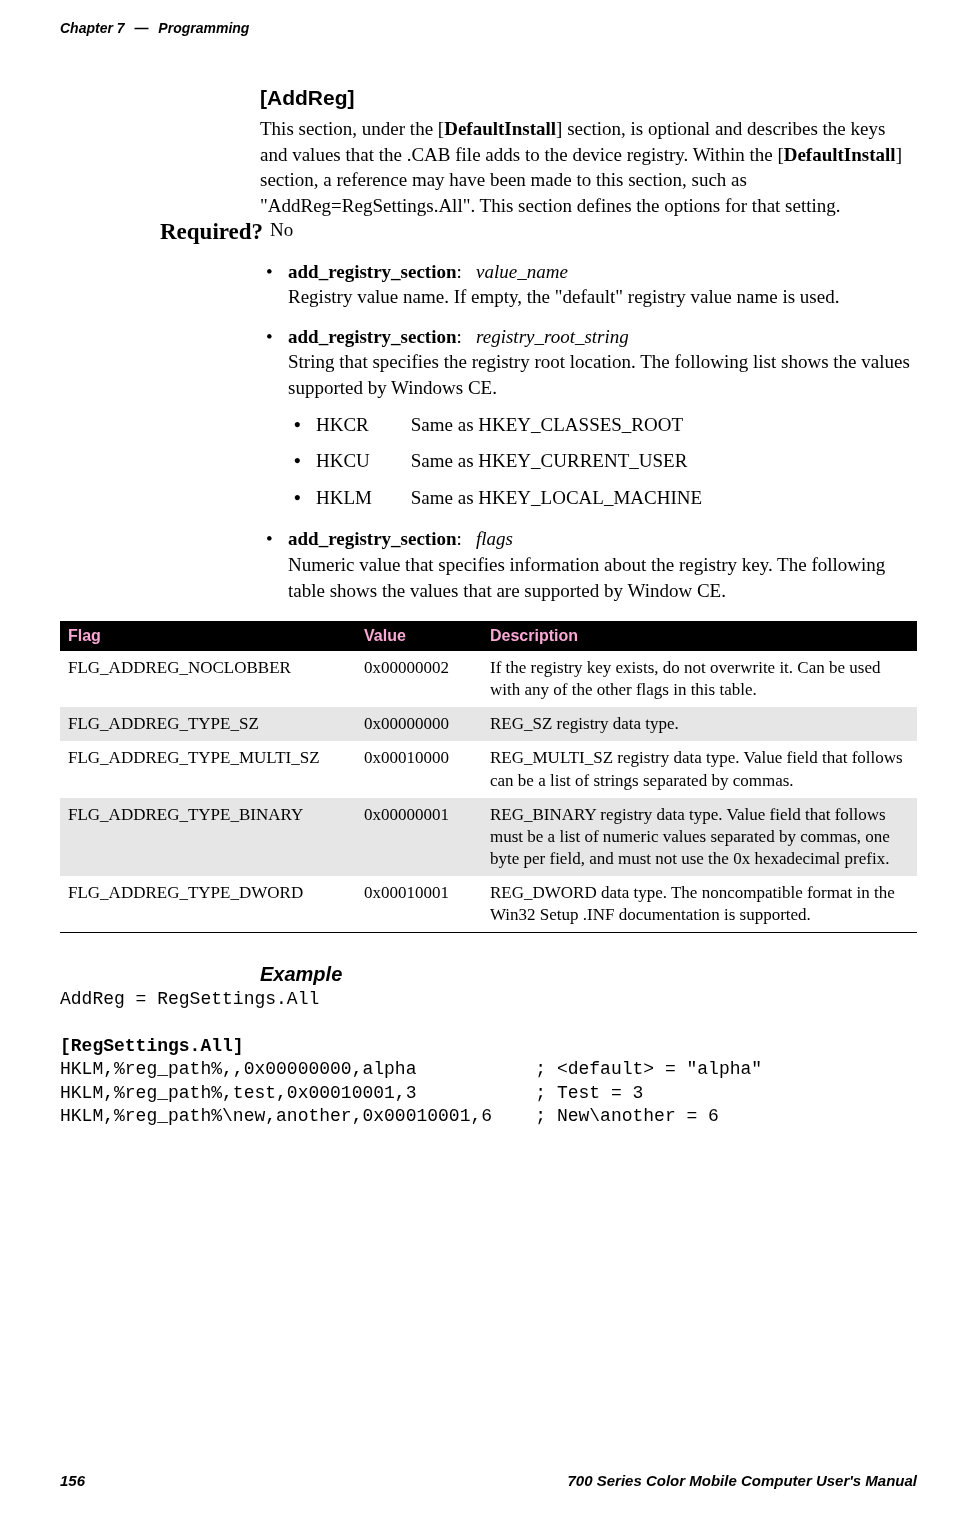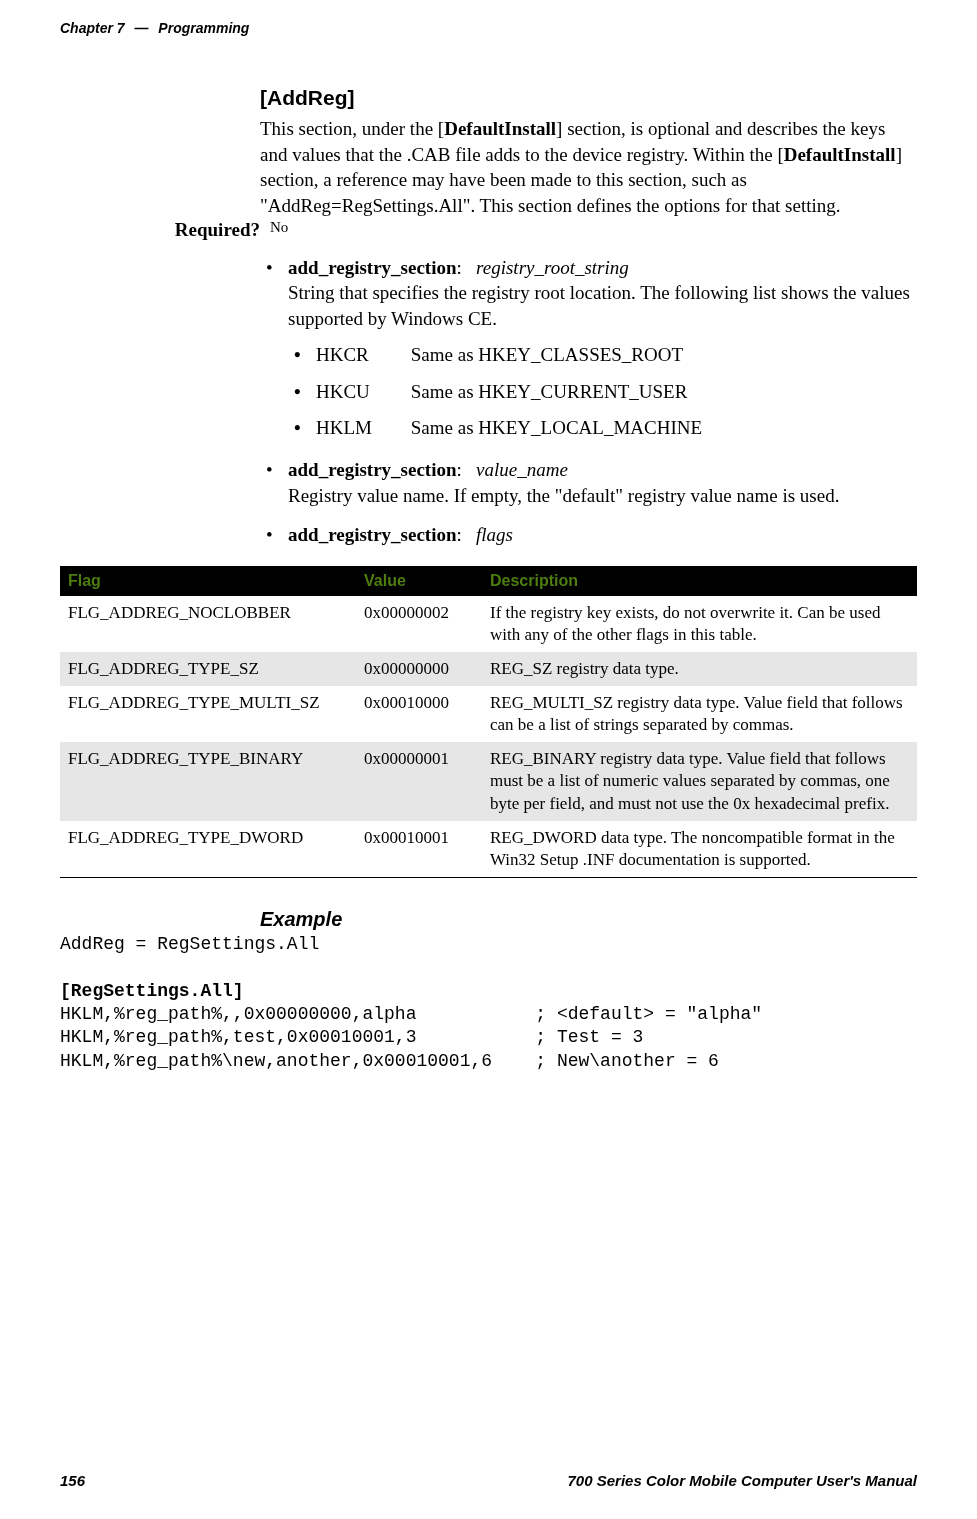--- a/index.html
+++ b/index.html
@@ -45,25 +45,25 @@
   .required-row {
     display: flex;
     align-items: flex-start;
     margin-bottom: 14px;
     margin-left: -100px;
   }
   .required-label {
     width: 100px;
     text-align: right;
     font-weight: bold;
-    font-size: 19px;
+    font-size: 23px;
     padding-right: 10px;
   }
   .required-value {
-    font-size: 15px;
+    font-size: 19px;
   }
   ul.bullets {
     list-style: none;
     padding: 0;
     margin: 0 0 10px 0;
   }
   ul.bullets > li {
     position: relative;
     padding-left: 28px;
     font-size: 19px;
@@ -105,21 +105,21 @@
   .italic { font-style: italic; }
   table.flags {
     width: 100%;
     border-collapse: collapse;
     font-size: 17px;
     margin-top: 18px;
     margin-bottom: 30px;
   }
   table.flags th {
     background: #000;
-    color: #4d7c0f;
+    color: #f9a8d4;
     text-align: left;
     font-family: Verdana, Arial, sans-serif;
     font-weight: bold;
     padding: 6px 8px;
     font-size: 16px;
   }
   table.flags td {
     padding: 6px 8px;
     vertical-align: top;
     line-height: 1.3;
@@ -175,20 +175,25 @@
     <div class="body-text">
       <span>This section, under the [</span><span class="bold">DefaultInstall</span><span>] section, is optional and describes the keys and values that the .CAB file adds to the device registry. Within the [</span><span class="bold">DefaultInstall</span><span>] section, a reference may have been made to this section, such as "AddReg=RegSettings.All". This section defines the options for that setting.</span>
     </div>
 
     <div class="required-row">
       <div class="required-label">Required?</div>
       <div class="required-value">No</div>
     </div>
 
     <ul class="bullets">
+      <li>
+        <span class="bold">add_registry_section</span>:&nbsp;&nbsp;
+        <span class="italic">value_name</span><br>
+        <span>Registry value name. If empty, the "default" registry value name is used.</span>
+      </li>
       <li>
         <span class="bold">add_registry_section</span>:&nbsp;&nbsp;
         <span class="italic">registry_root_string</span><br>
         <span>String that specifies the registry root location. The following list shows the values supported by Windows CE.</span>
         <ul class="inner-bullets">
           <li>
             <span class="mono-col">HKCR</span>
             <span>Same as HKEY_CLASSES_ROOT</span>
           </li>
           <li>
@@ -196,26 +201,22 @@
             <span>Same as HKEY_CURRENT_USER</span>
           </li>
           <li>
             <span class="mono-col">HKLM</span>
             <span>Same as HKEY_LOCAL_MACHINE</span>
           </li>
         </ul>
       </li>
       <li>
         <span class="bold">add_registry_section</span>:&nbsp;&nbsp;
-        <span class="italic">value_name</span><br>
-        <span>Registry value name. If empty, the "default" registry value name is used.</span>
-      </li>
-      <li>
-        <span class="bold">add_registry_section</span>:&nbsp;&nbsp;
         <span class="italic">flags</span><br>
+        <span>Numeric value that specifies information about the registry key. The following table shows the values that are supported by Window CE.</span>
       </li>
     </ul>
   </div>
 
   <table class="flags">
     <thead>
       <tr>
         <th style="width:280px;">Flag</th>
         <th style="width:110px;">Value</th>
         <th>Description</th>

